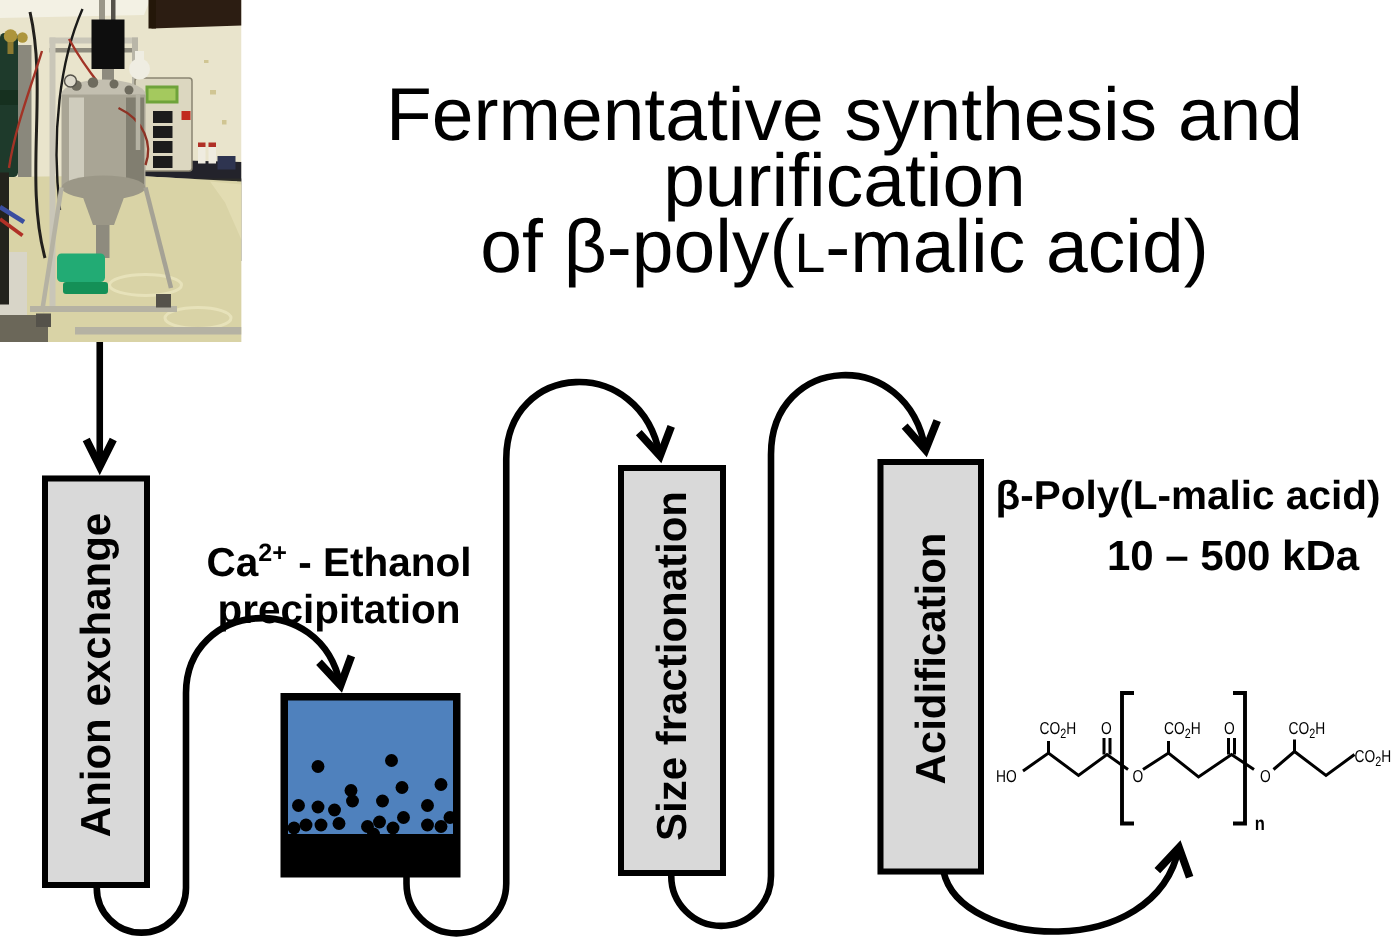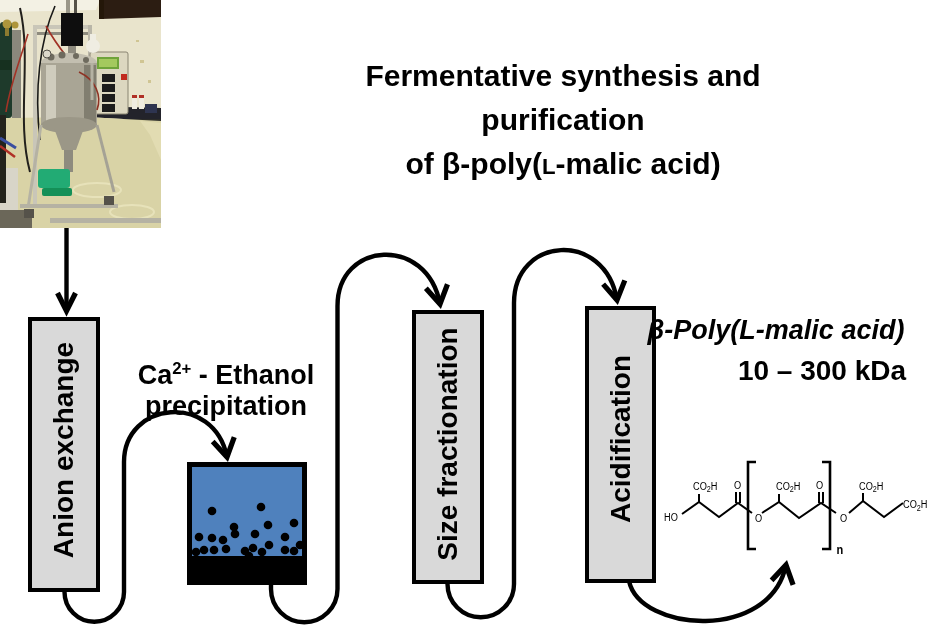--- a/index.html
+++ b/index.html
@@ -3,28 +3,28 @@
 <meta charset="utf-8">
 <style>
   html,body{margin:0;padding:0;}
   body{width:931px;height:627px;background:#ffffff;overflow:hidden;
        font-family:"Liberation Sans", sans-serif;}
   #stage{position:relative;width:931px;height:627px;background:#fff;}
   .box{position:absolute;background:#d9d9d9;border:4px solid #000;box-sizing:border-box;}
   .box span{position:absolute;left:50%;top:50%;transform:translate(-50%,-50%) var(--shift,translateY(0)) rotate(-90deg);
             white-space:nowrap;font-weight:bold;color:#000;}
   #title{position:absolute;left:563px;top:54px;transform:translateX(-50%);
-         font-weight:bold;font-size:30px;line-height:44px;text-align:center;
+         font-weight:normal;font-size:50px;line-height:44px;text-align:center;
          white-space:nowrap;color:#000;}
   .smallcap{font-size:0.74em;}
   #catext{position:absolute;left:226px;top:337px;transform:translateX(-50%);
           font-weight:bold;font-size:27px;line-height:31px;text-align:center;color:#000;margin-top:16px;}
   #catext sup{font-size:0.62em;}
-  #prodtext{position:absolute;left:776px;top:317px;transform:translateX(-50%);
-            font-weight:bold;font-size:27px;line-height:1;white-space:nowrap;color:#000;font-style:italic;}
+  #prodtext{position:absolute;left:792px;top:317px;transform:translateX(-50%);
+            font-weight:bold;font-size:27px;line-height:1;white-space:nowrap;color:#000;}
   #kdatext{position:absolute;left:822px;top:357px;transform:translateX(-50%);
            font-weight:bold;font-size:28px;line-height:1;white-space:nowrap;color:#000;}
 </style>
 </head>
 <body>
 <div id="stage">
 
   <svg id="photo" width="161" height="228" viewBox="0 0 161 228" style="position:absolute;left:0;top:0;">
     <rect width="161" height="228" fill="#e9e4cc"></rect>
     <polygon points="0,0 100,0 96,10 0,12" fill="#f3f1e4"></polygon>
@@ -129,21 +129,21 @@
   <div class="box" id="box2" style="left:412px;top:310px;width:72px;height:274px;">
       <span style="--shift:translateY(-3px);font-size:28px;">Size fractionation</span>
     </div>
   <div class="box" id="box3" style="left:585px;top:306px;width:71px;height:277px;">
       <span style="--shift:translateY(-6px);font-size:28px;">Acidification</span>
     </div>
 
   <div id="catext">Ca<sup>2+</sup> - Ethanol<br>precipitation</div>
 
   <div id="prodtext">β-Poly(L-malic acid)</div>
-  <div id="kdatext">10 – 300 kDa</div>
+  <div id="kdatext">10 – 500 kDa</div>
 
   <svg id="overlay" width="931" height="627" viewBox="0 0 931 627" style="position:absolute;left:0;top:0;pointer-events:none;">
     <defs>
       <marker id="ah" markerWidth="26" markerHeight="28" refX="21" refY="14" orient="auto" markerUnits="userSpaceOnUse" style="overflow:visible">
         <path d="M 3,3 L 21,14 L 3,25" fill="none" stroke="#000" stroke-width="5.2"></path>
       </marker>
       <marker id="ah2" markerWidth="26" markerHeight="28" refX="21" refY="14" orient="auto" markerUnits="userSpaceOnUse" style="overflow:visible">
         <path d="M 3,5 L 21,14 L 3,23" fill="none" stroke="#000" stroke-width="5.2"></path>
       </marker>
     </defs>

